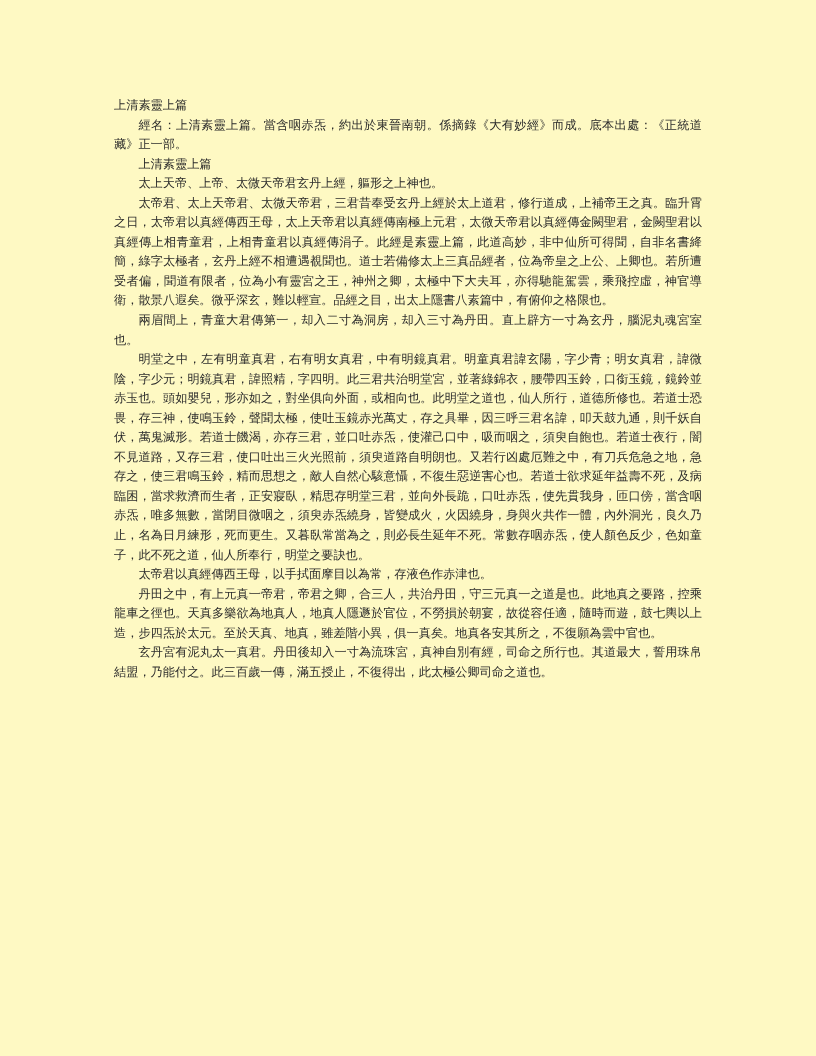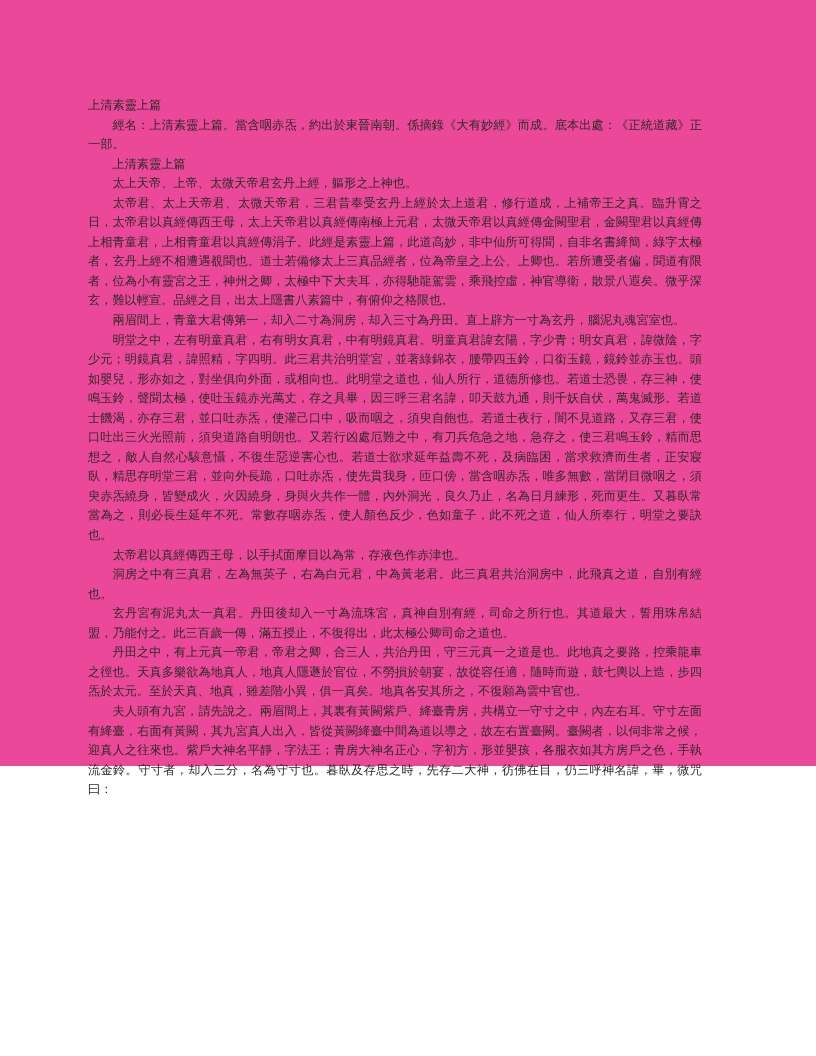--- a/index.html
+++ b/index.html
@@ -11,23 +11,23 @@
   body {
     width: 816px;
     height: 1056px;
     font-family: "DejaVu Serif", "Liberation Serif", serif;
     color: #1a1a1a;
     -webkit-font-smoothing: antialiased;
   }
   .page {
     box-sizing: border-box;
     width: 816px;
-    height: 766px;
-    padding: 96px 114px 96px 88px;
-    background: #ec4899;
+    height: 1056px;
+    padding: 96px 114px 96px 114px;
+    background: #fef9c3;
     position: relative;
   }
   .doc-body {
     font-size: 12.2px;
     line-height: 19.55px;
     text-align: justify;
     text-justify: inter-ideograph;
     color: #2b2b2b;
   }
   p.para {
@@ -58,22 +58,20 @@
 
     <p class="para">太帝君、太上天帝君、太微天帝君，三君昔奉受玄丹上經於太上道君，修行道成，上補帝王之真。臨升霄之日，太帝君以真經傳西王母，太上天帝君以真經傳南極上元君，太微天帝君以真經傳金闕聖君，金闕聖君以真經傳上相青童君，上相青童君以真經傳涓子。此經是素靈上篇，此道高妙，非中仙所可得聞，自非名書絳簡，綠字太極者，玄丹上經不相遭遇覩聞也。道士若備修太上三真品經者，位為帝皇之上公、上卿也。若所遭受者偏，聞道有限者，位為小有靈宮之王，神州之卿，太極中下大夫耳，亦得馳龍駕雲，乘飛控虛，神官導衛，散景八遐矣。微乎深玄，難以輕宣。品經之目，出太上隱書八素篇中，有俯仰之格限也。</p>
 
 
     <p class="para">兩眉間上，青童大君傳第一，却入二寸為洞房，却入三寸為丹田。直上辟方一寸為玄丹，腦泥丸魂宮室也。</p>
 
     <p class="para">明堂之中，左有明童真君，右有明女真君，中有明鏡真君。明童真君諱玄陽，字少青；明女真君，諱微陰，字少元；明鏡真君，諱照精，字四明。此三君共治明堂宮，並著綠錦衣，腰帶四玉鈴，口銜玉鏡，鏡鈴並赤玉也。頭如嬰兒，形亦如之，對坐俱向外面，或相向也。此明堂之道也，仙人所行，道德所修也。若道士恐畏，存三神，使鳴玉鈴，聲聞太極，使吐玉鏡赤光萬丈，存之具畢，因三呼三君名諱，叩天鼓九通，則千妖自伏，萬鬼滅形。若道士饑渴，亦存三君，並口吐赤炁，使灌己口中，吸而咽之，須臾自飽也。若道士夜行，闇不見道路，又存三君，使口吐出三火光照前，須臾道路自明朗也。又若行凶處厄難之中，有刀兵危急之地，急存之，使三君鳴玉鈴，精而思想之，敵人自然心駭意懾，不復生惡逆害心也。若道士欲求延年益壽不死，及病臨困，當求救濟而生者，正安寢臥，精思存明堂三君，並向外長跪，口吐赤炁，使先貫我身，匝口傍，當含咽赤炁，唯多無數，當閉目微咽之，須臾赤炁繞身，皆變成火，火因繞身，身與火共作一體，內外洞光，良久乃止，名為日月練形，死而更生。又暮臥常當為之，則必長生延年不死。常數存咽赤炁，使人顏色反少，色如童子，此不死之道，仙人所奉行，明堂之要訣也。</p>
 
     <p class="para">太帝君以真經傳西王母，以手拭面摩目以為常，存液色作赤津也。</p>
 
-    <p class="para">洞房之中有三真君，左為無英子，右為白元君，中為黃老君。此三真君共治洞房中，此飛真之道，自別有經也。</p>
+
+    <p class="para">丹田之中，有上元真一帝君，帝君之卿，合三人，共治丹田，守三元真一之道是也。此地真之要路，控乘龍車之徑也。天真多樂欲為地真人，地真人隱遯於官位，不勞損於朝宴，故從容任適，隨時而遊，鼓七輿以上造，步四炁於太元。至於天真、地真，雖差階小異，俱一真矣。地真各安其所之，不復願為雲中官也。</p>
 
     <p class="para">玄丹宮有泥丸太一真君。丹田後却入一寸為流珠宮，真神自別有經，司命之所行也。其道最大，誓用珠帛結盟，乃能付之。此三百歲一傳，滿五授止，不復得出，此太極公卿司命之道也。</p>
 
-    <p class="para">丹田之中，有上元真一帝君，帝君之卿，合三人，共治丹田，守三元真一之道是也。此地真之要路，控乘龍車之徑也。天真多樂欲為地真人，地真人隱遯於官位，不勞損於朝宴，故從容任適，隨時而遊，鼓七輿以上造，步四炁於太元。至於天真、地真，雖差階小異，俱一真矣。地真各安其所之，不復願為雲中官也。</p>
-
-    <p class="para">夫人頭有九宮，請先說之。兩眉間上，其裏有黃闕紫戶、絳臺青房，共構立一守寸之中，內左右耳。守寸左面有絳臺，右面有黃闕，其九宮真人出入，皆從黃闕絳臺中間為道以導之，故左右置臺闕。臺闕者，以伺非常之候，迎真人之往來也。紫戶大神名平靜，字法王；青房大神名正心，字初方，形並嬰孩，各服衣如其方房戶之色，手執流金鈴。守寸者，却入三分，名為守寸也。暮臥及存思之時，先存二大神，彷佛在目，仍三呼神名諱，畢，微咒曰：</p>
 
   </div>
 </div>
 
 </body></html>

